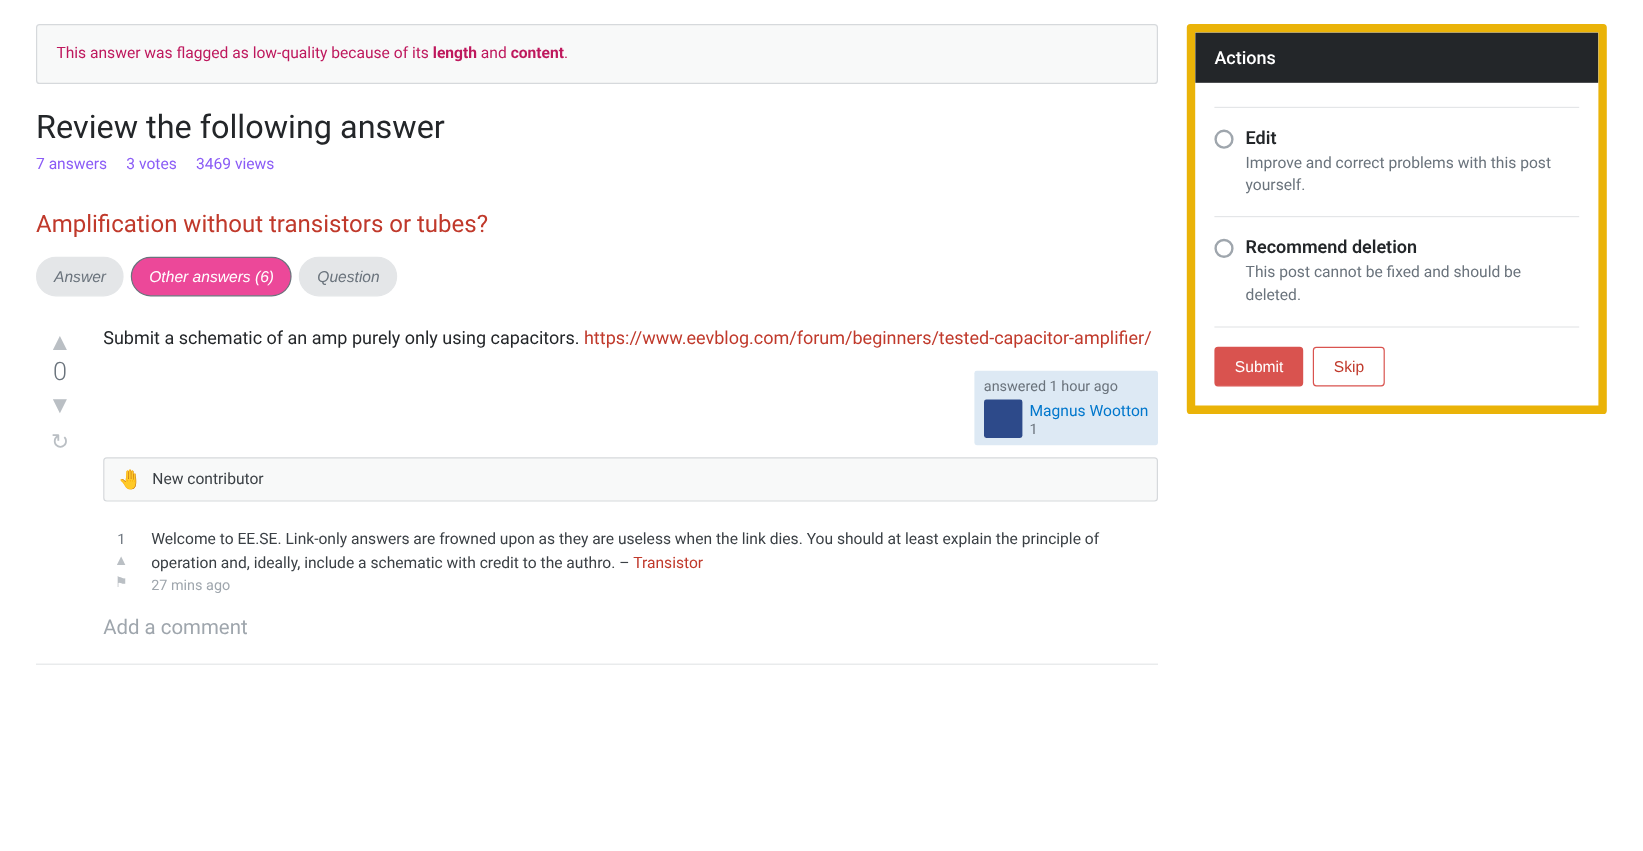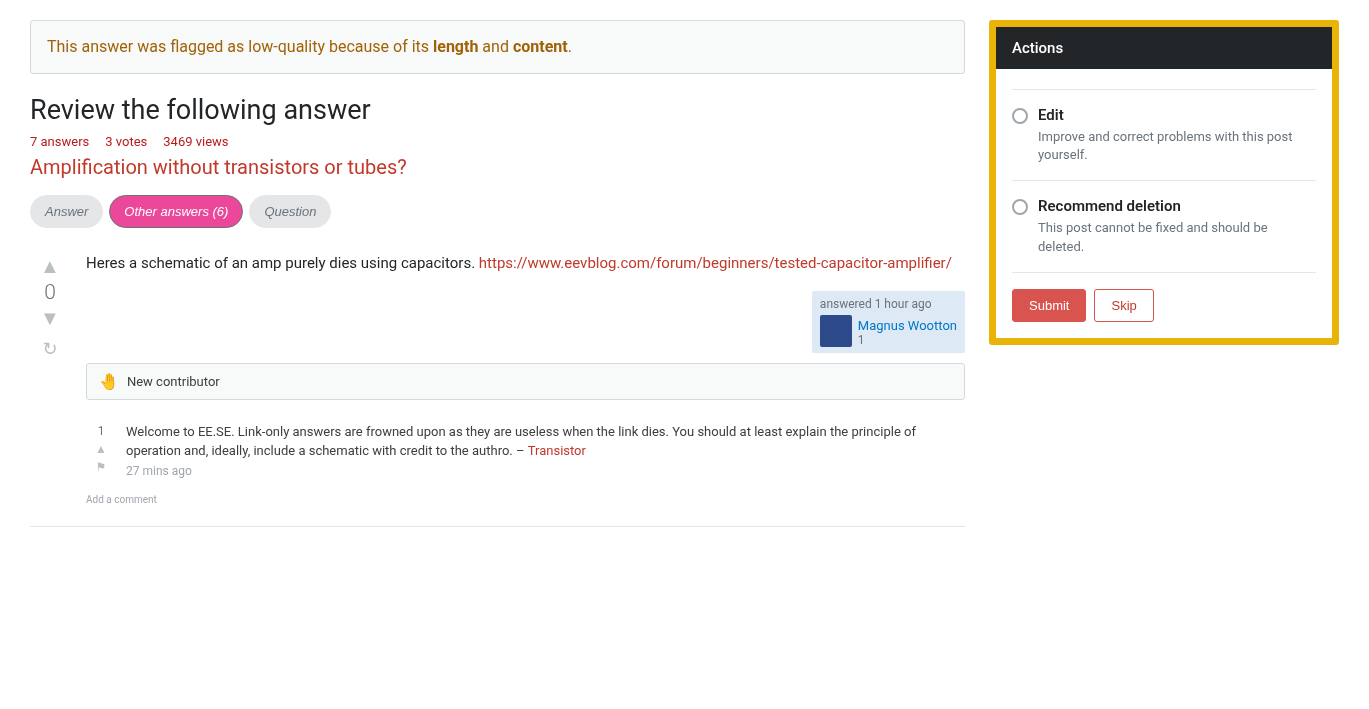--- a/index.html
+++ b/index.html
@@ -22,40 +22,40 @@
       min-width: 0;
     }
 
     
     .flag-notice {
       border: 1px solid #d6d9dc;
       background: #f8f9f9;
       padding: 14px 16px;
       margin-bottom: 20px;
       border-radius: 3px;
-      font-size: 16px;
-      color: #a16207;
+      font-size: 13px;
+      color: #be185d;
       line-height: 1.5;
     }
 
     
     .review-title {
       font-size: 27px;
       font-weight: 400;
       margin-bottom: 8px;
       color: #232629;
     }
 
     
     .stats-row {
       display: flex;
       gap: 16px;
       font-size: 13px;
-      color: #b91c1c;
-      margin-bottom: 6px;
+      color: #8b5cf6;
+      margin-bottom: 29px;
     }
 
     
     .question-link {
       color: #c0392b;
       font-size: 20px;
       text-decoration: none;
       display: block;
       margin-bottom: 16px;
     }
@@ -261,21 +261,21 @@
     }
 
     .comment-time {
       color: #9fa6ad;
       font-size: 12px;
     }
 
     .add-comment-link {
       color: #9fa6ad;
       text-decoration: none;
-      font-size: 10px;
+      font-size: 17px;
       margin-top: 8px;
       display: inline-block;
       cursor: pointer;
     }
 
     
     .sidebar {
       width: 350px;
       flex-shrink: 0;
     }
@@ -438,21 +438,21 @@
 
       <div class="vote-column">
         <div class="vote-up">▲</div>
         <div class="vote-count">0</div>
         <div class="vote-down">▼</div>
         <div class="history-icon">↻</div>
       </div>
 
       <div class="answer-body">
         <p class="answer-text">
-          <span>Heres a schematic of an amp purely dies using capacitors. </span><a href="#" class="answer-link">https://www.eevblog.com/forum/beginners/tested-capacitor-amplifier/</a>
+          <span>Submit a schematic of an amp purely only using capacitors. </span><a href="#" class="answer-link">https://www.eevblog.com/forum/beginners/tested-capacitor-amplifier/</a>
         </p>
 
 
         <div class="answer-meta">
           <div class="answer-meta-card">
             <span class="answered-label">answered 1 hour ago</span><br>
             <div style="display:flex;align-items:flex-end;margin-top:4px;">
               <div class="answerer-pixel-avatar"></div>
               <div class="answerer-meta">
                 <a href="#" class="answerer-name-link">Magnus Wootton</a>

